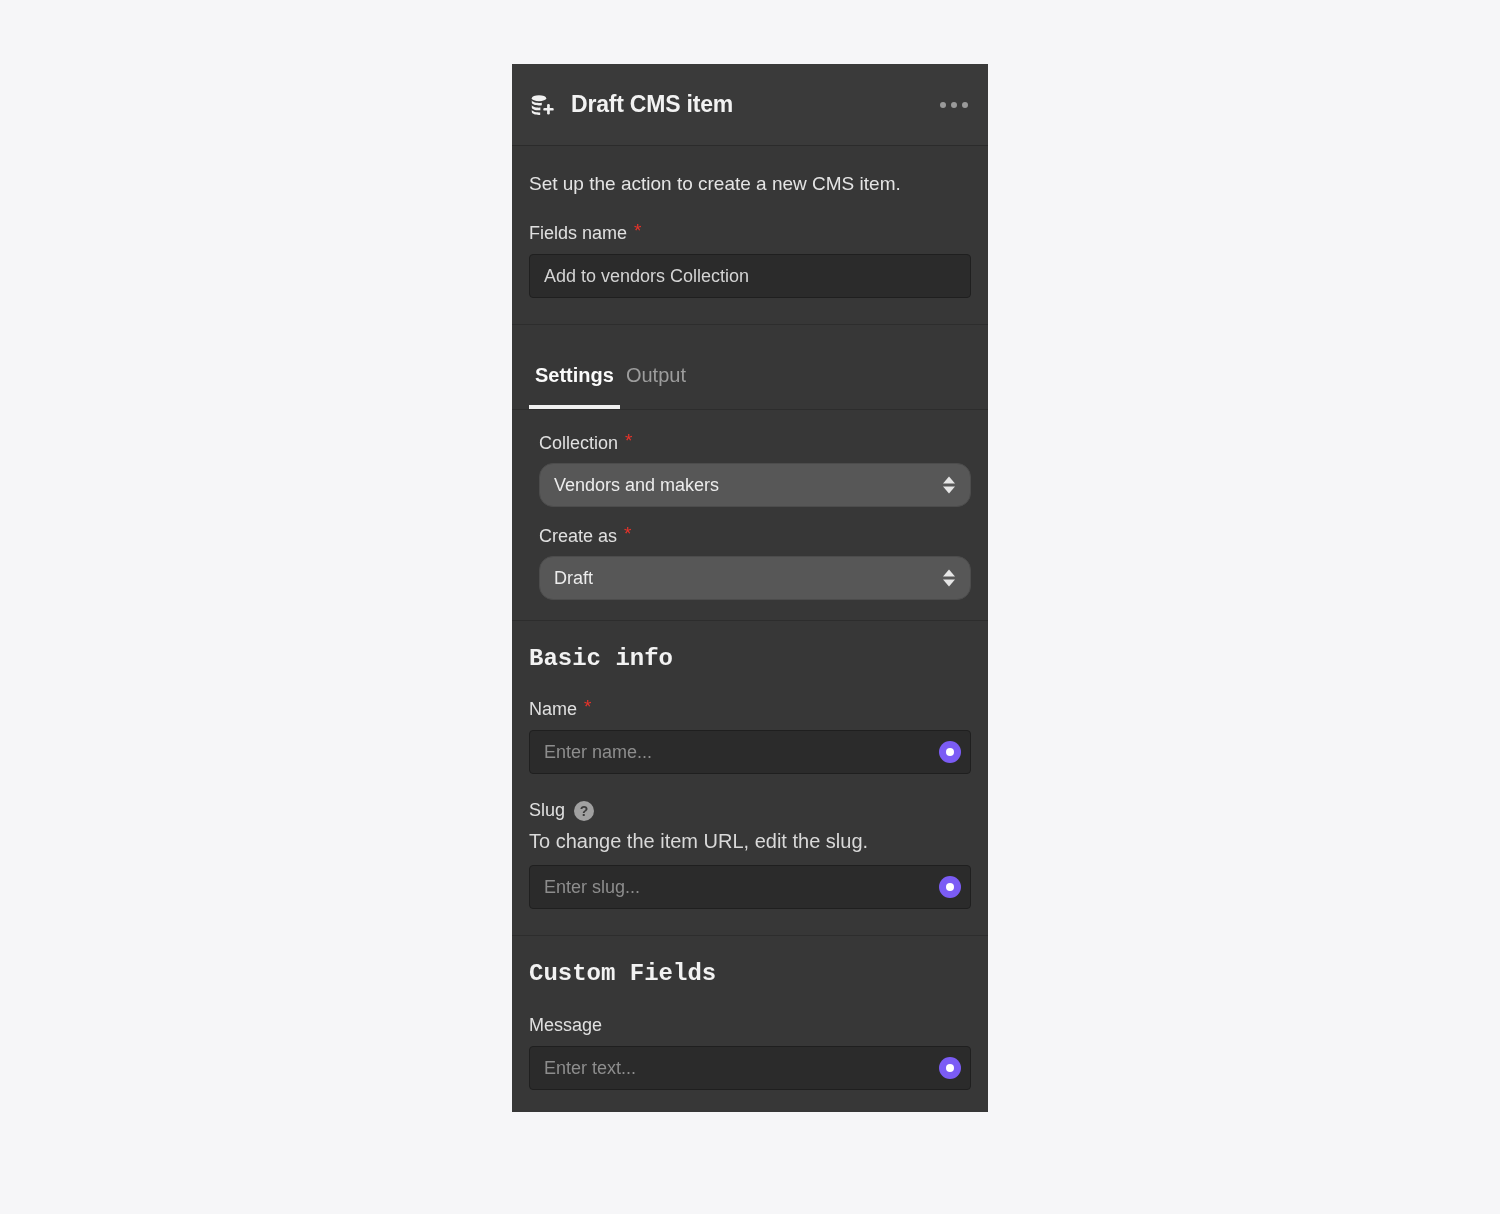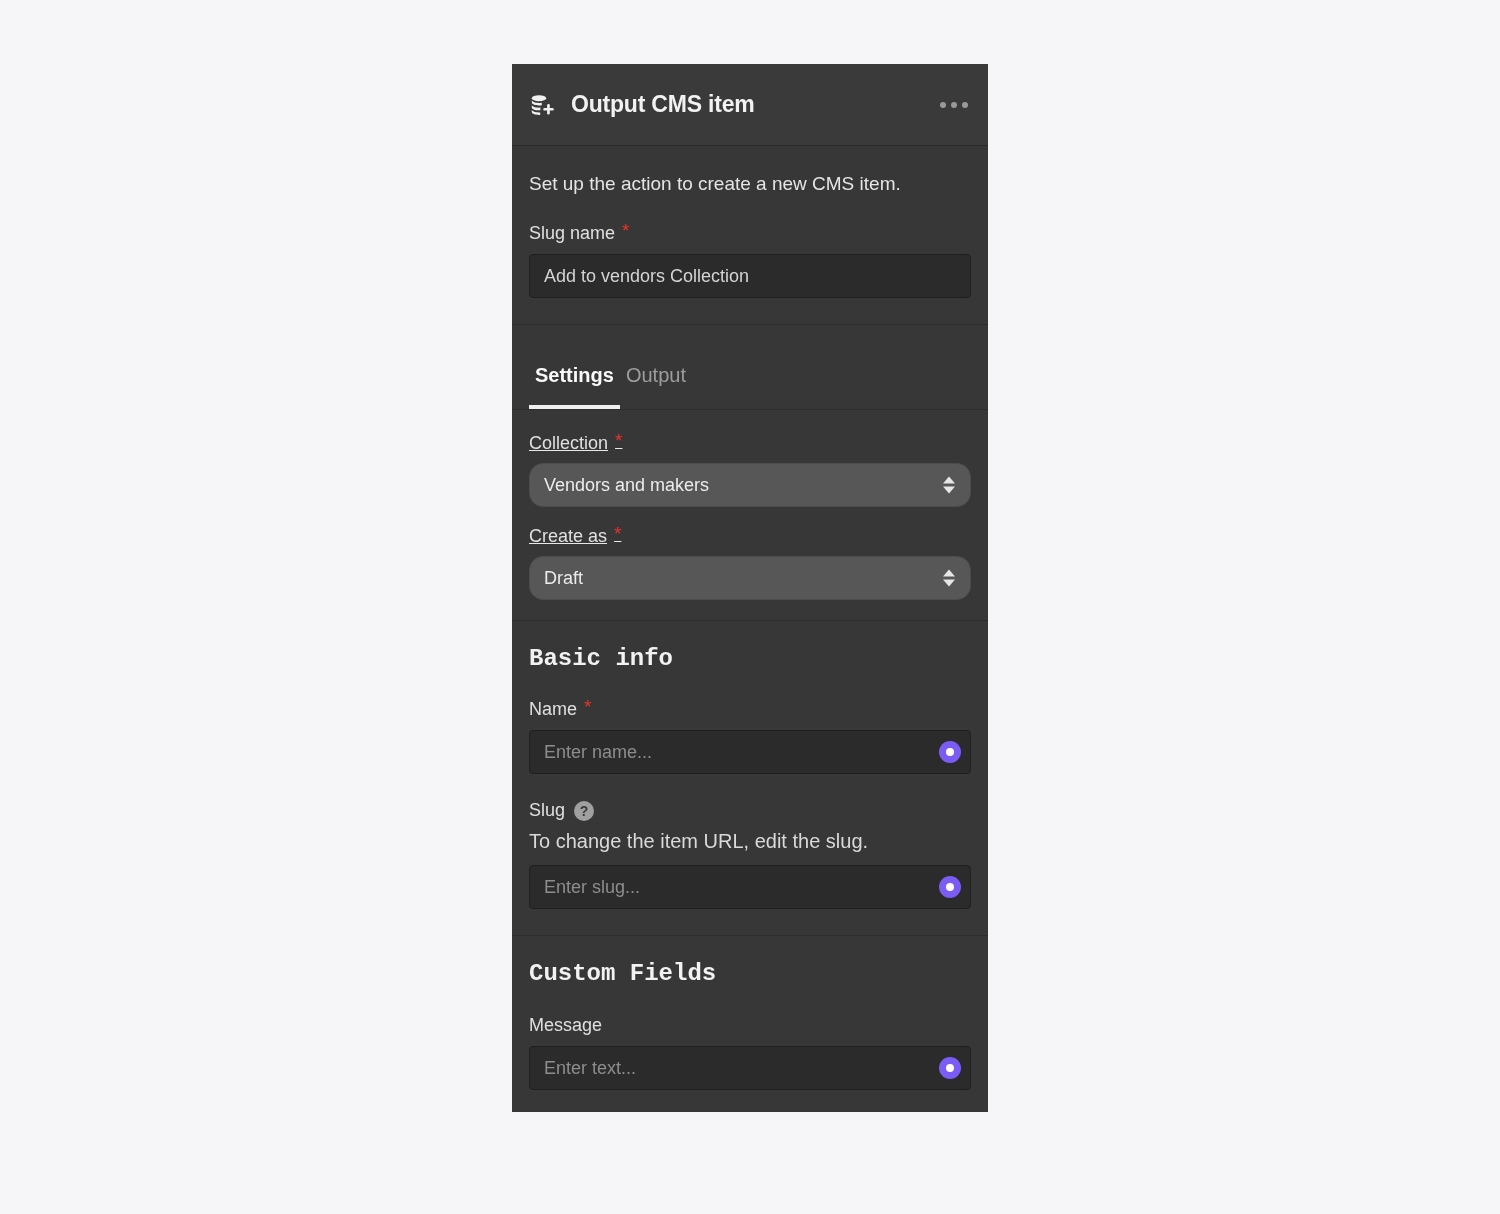--- a/index.html
+++ b/index.html
@@ -149,21 +149,21 @@
   .tab.active { color: #fafafa; font-weight: bold; }
   .tab.active::after {
     content: "";
     position: absolute;
     left: 0; right: 0; bottom: 0;
     height: 4px;
     background: #f0f0f0;
   }
 
   
-  .settings-body { padding: 22px 17px 20px 17px; text-decoration: underline; }
+  .settings-body { padding: 22px 17px 20px 27px; }
   .settings-body .field-label { margin-bottom: 9px; }
   .field-block { margin-bottom: 18px; }
   .field-block:last-child { margin-bottom: 0; }
 
   .select-wrap { position: relative; }
   select.select-input {
     width: 100%;
     height: 44px;
     background: #575757;
     border: 1px solid #4c4c4c;
@@ -239,32 +239,32 @@
     <span class="header-icon">
       <svg width="26" height="26" viewBox="0 0 26 26" aria-hidden="true">
         <ellipse cx="10" cy="6.2" rx="7.2" ry="3" fill="#f0f0f0"></ellipse>
         <path d="M2.8 10.6c0 1.6 3.2 2.9 7.2 2.9 1 0 2-.1 2.8-.2v-2.6c-.9.2-1.9.3-2.8.3-4 0-7.2-1.3-7.2-2.9z" fill="#f0f0f0"></path>
         <path d="M2.8 15.4c0 1.6 3.2 2.9 7.2 2.9.5 0 1 0 1.4-.1v-2.6c-.5.1-.9.1-1.4.1-4 0-7.2-1.3-7.2-2.9z" fill="#f0f0f0"></path>
         <path d="M2.8 20.1c0 1.6 3.2 2.9 7.2 2.9.4 0 .8 0 1.2-.1v-2.5c-.4 0-.8.1-1.2.1-4 0-7.2-1.3-7.2-2.9z" fill="#f0f0f0"></path>
         <rect x="18.1" y="12.1" width="2.7" height="10.4" rx="1.2" fill="#f0f0f0"></rect>
         <rect x="14.3" y="15.9" width="10.4" height="2.7" rx="1.2" fill="#f0f0f0"></rect>
       </svg>
     </span>
-    <div class="header-title">Output CMS item</div>
+    <div class="header-title">Draft CMS item</div>
     <div class="kebab">
       <span></span>
       <span></span>
       <span></span>
     </div>
   </div>
 
   <div class="intro-section">
     <p class="intro-text">Set up the action to create a new CMS item.</p>
     <div class="field-label">
-      <span>Slug name</span>
+      <span>Fields name</span>
       <span class="req">*</span>
     </div>
     <input class="text-input" type="text" value="Add to vendors Collection" placeholder="Enter block name..." style="">
   </div>
 
   <div class="sep"></div>
 
   <div class="tabs-section">
     <button class="tab active">Settings</button>
     <button class="tab">Output</button>

